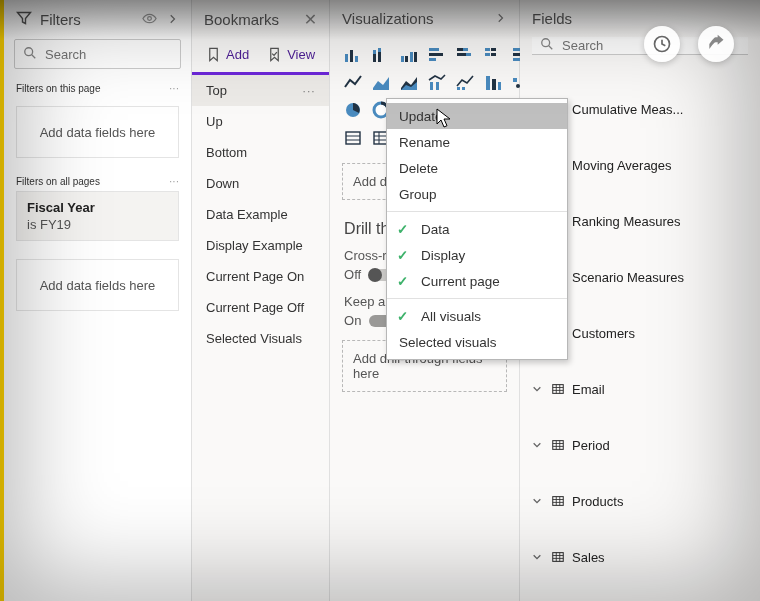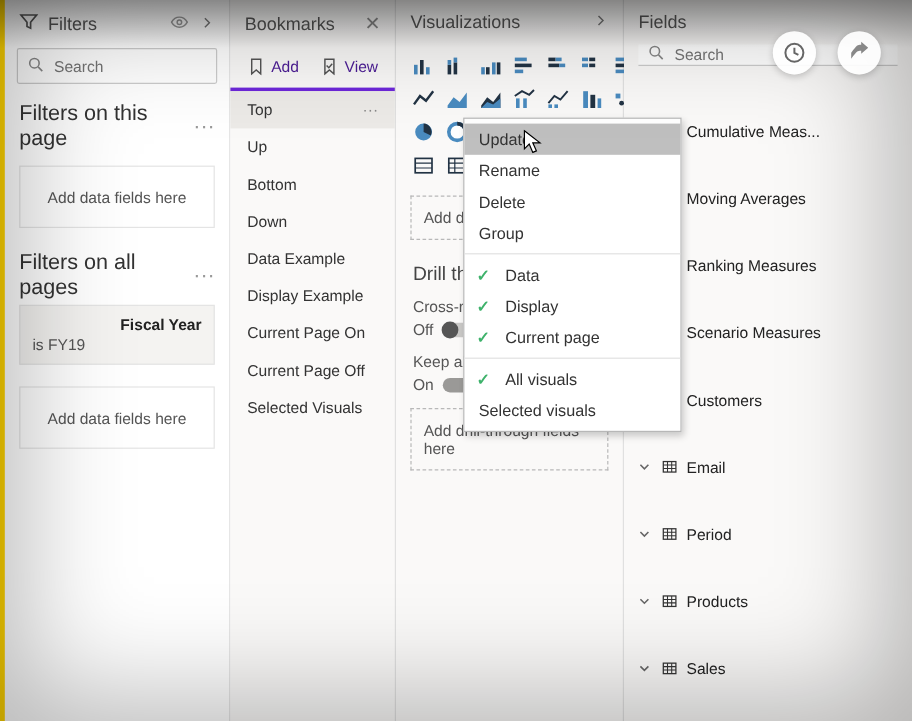--- a/index.html
+++ b/index.html
@@ -15,25 +15,25 @@
 
   .pane-header { display: flex; align-items: center; padding: 10px 12px; font-size: 15px; color: #555; }
   .pane-header .title { flex: 1; }
   .hdr-icons { display: flex; gap: 10px; align-items: center; }
   .hdr-icons span { color: #888; cursor: pointer; }
 
   .search-box { margin: 0 10px 10px 10px; border: 1px solid #ccc; border-radius: 2px; height: 30px; display: flex; align-items: center; padding: 0 8px; background: #fff; }
   .search-box .mag { color: #888; margin-right: 6px; font-size: 14px; }
   .search-box input { border: none; outline: none; flex: 1; font-size: 13px; background: transparent; }
 
-  .section-label { padding: 4px 12px 4px 12px; font-size: 18px; color: #333; display: flex; align-items: center; gap: 33px; }
+  .section-label { padding: 4px 12px 4px 12px; font-size: 10px; color: #333; display: flex; align-items: center; gap: 33px; }
   .section-label .dots { color: #999; }
   .drop-zone { margin: 8px 12px 14px 12px; border: 1px solid #e4e4e4; height: 52px; display: flex; align-items: center; justify-content: center; color: #555; font-size: 13px; background: #fff; }
   .filter-card { margin: 0 12px 10px 12px; border: 1px solid #e4e4e4; background: #f4f3f1; padding: 8px 10px; }
-  .filter-card .fname { font-weight: 600; text-align: right; }
+  .filter-card .fname { font-weight: 600; }
   .filter-card .fval { color: #555; margin-top: 2px; }
 
   .bm-actions { display: flex; gap: 18px; padding: 8px 14px 10px 14px; color: #4c1d95; }
   .bm-action { display: flex; align-items: center; gap: 5px; cursor: pointer; }
   .bm-action svg { width: 15px; height: 15px; }
   .bm-list { border-top: 3px solid #6d28d9; }
   .bm-item { padding: 8px 14px; color: #333; cursor: pointer; display: flex; align-items: center; }
   .bm-item.selected { background: #eceae7; }
   .bm-item .dots { margin-left: auto; color: #888; }
 

